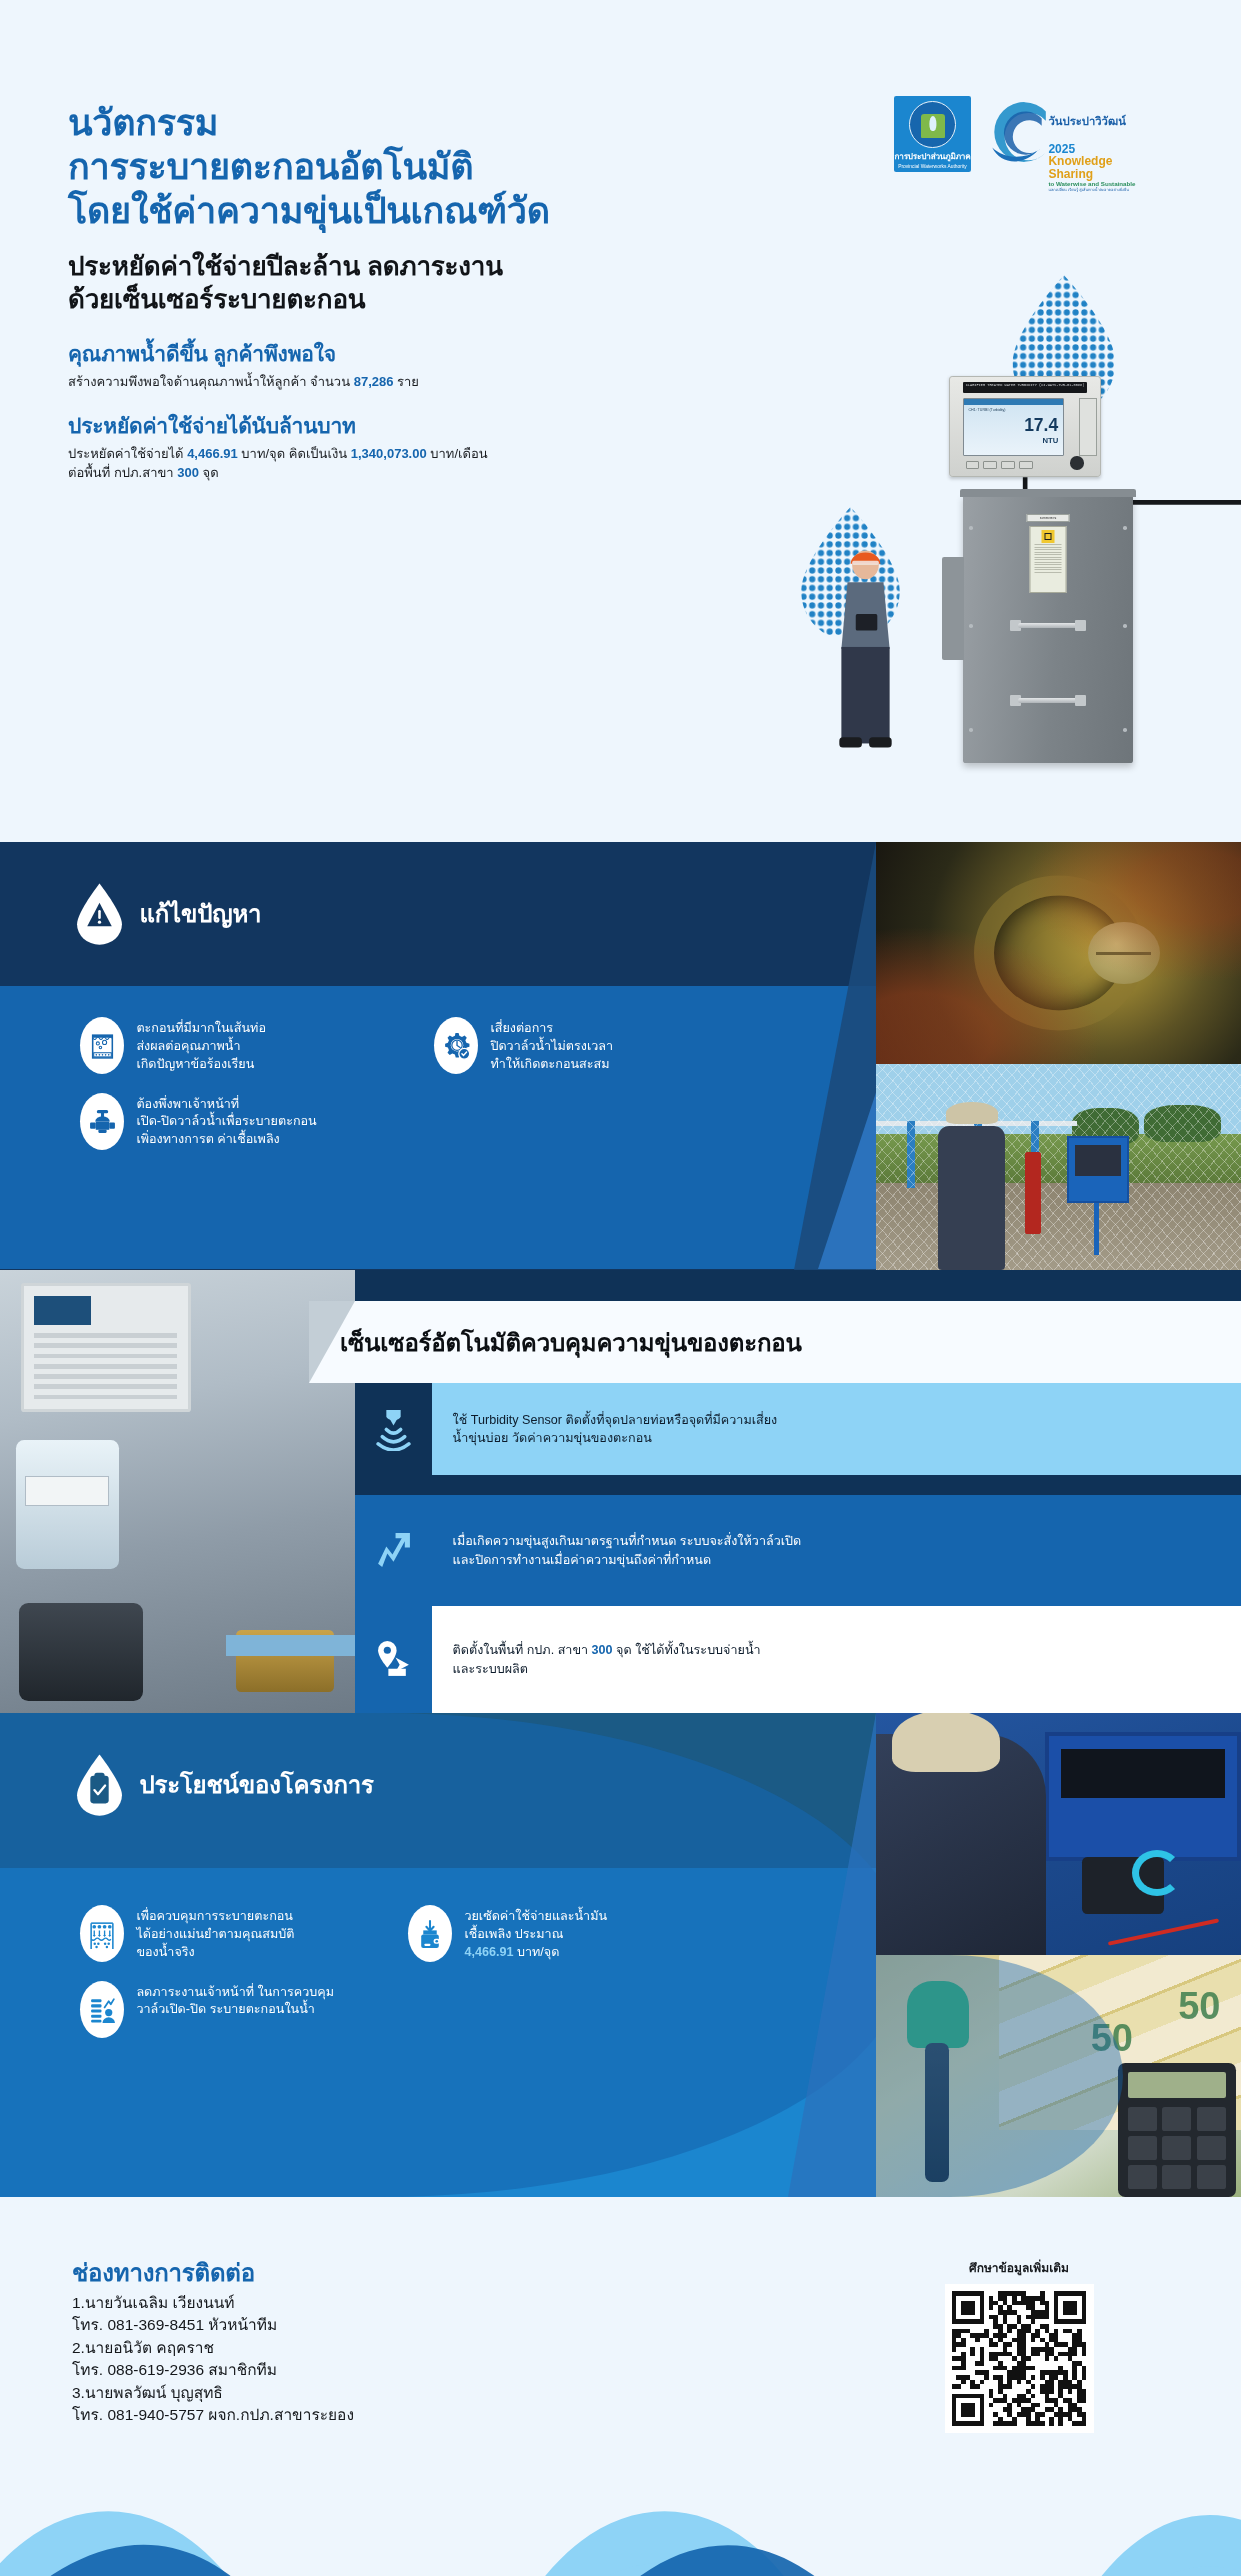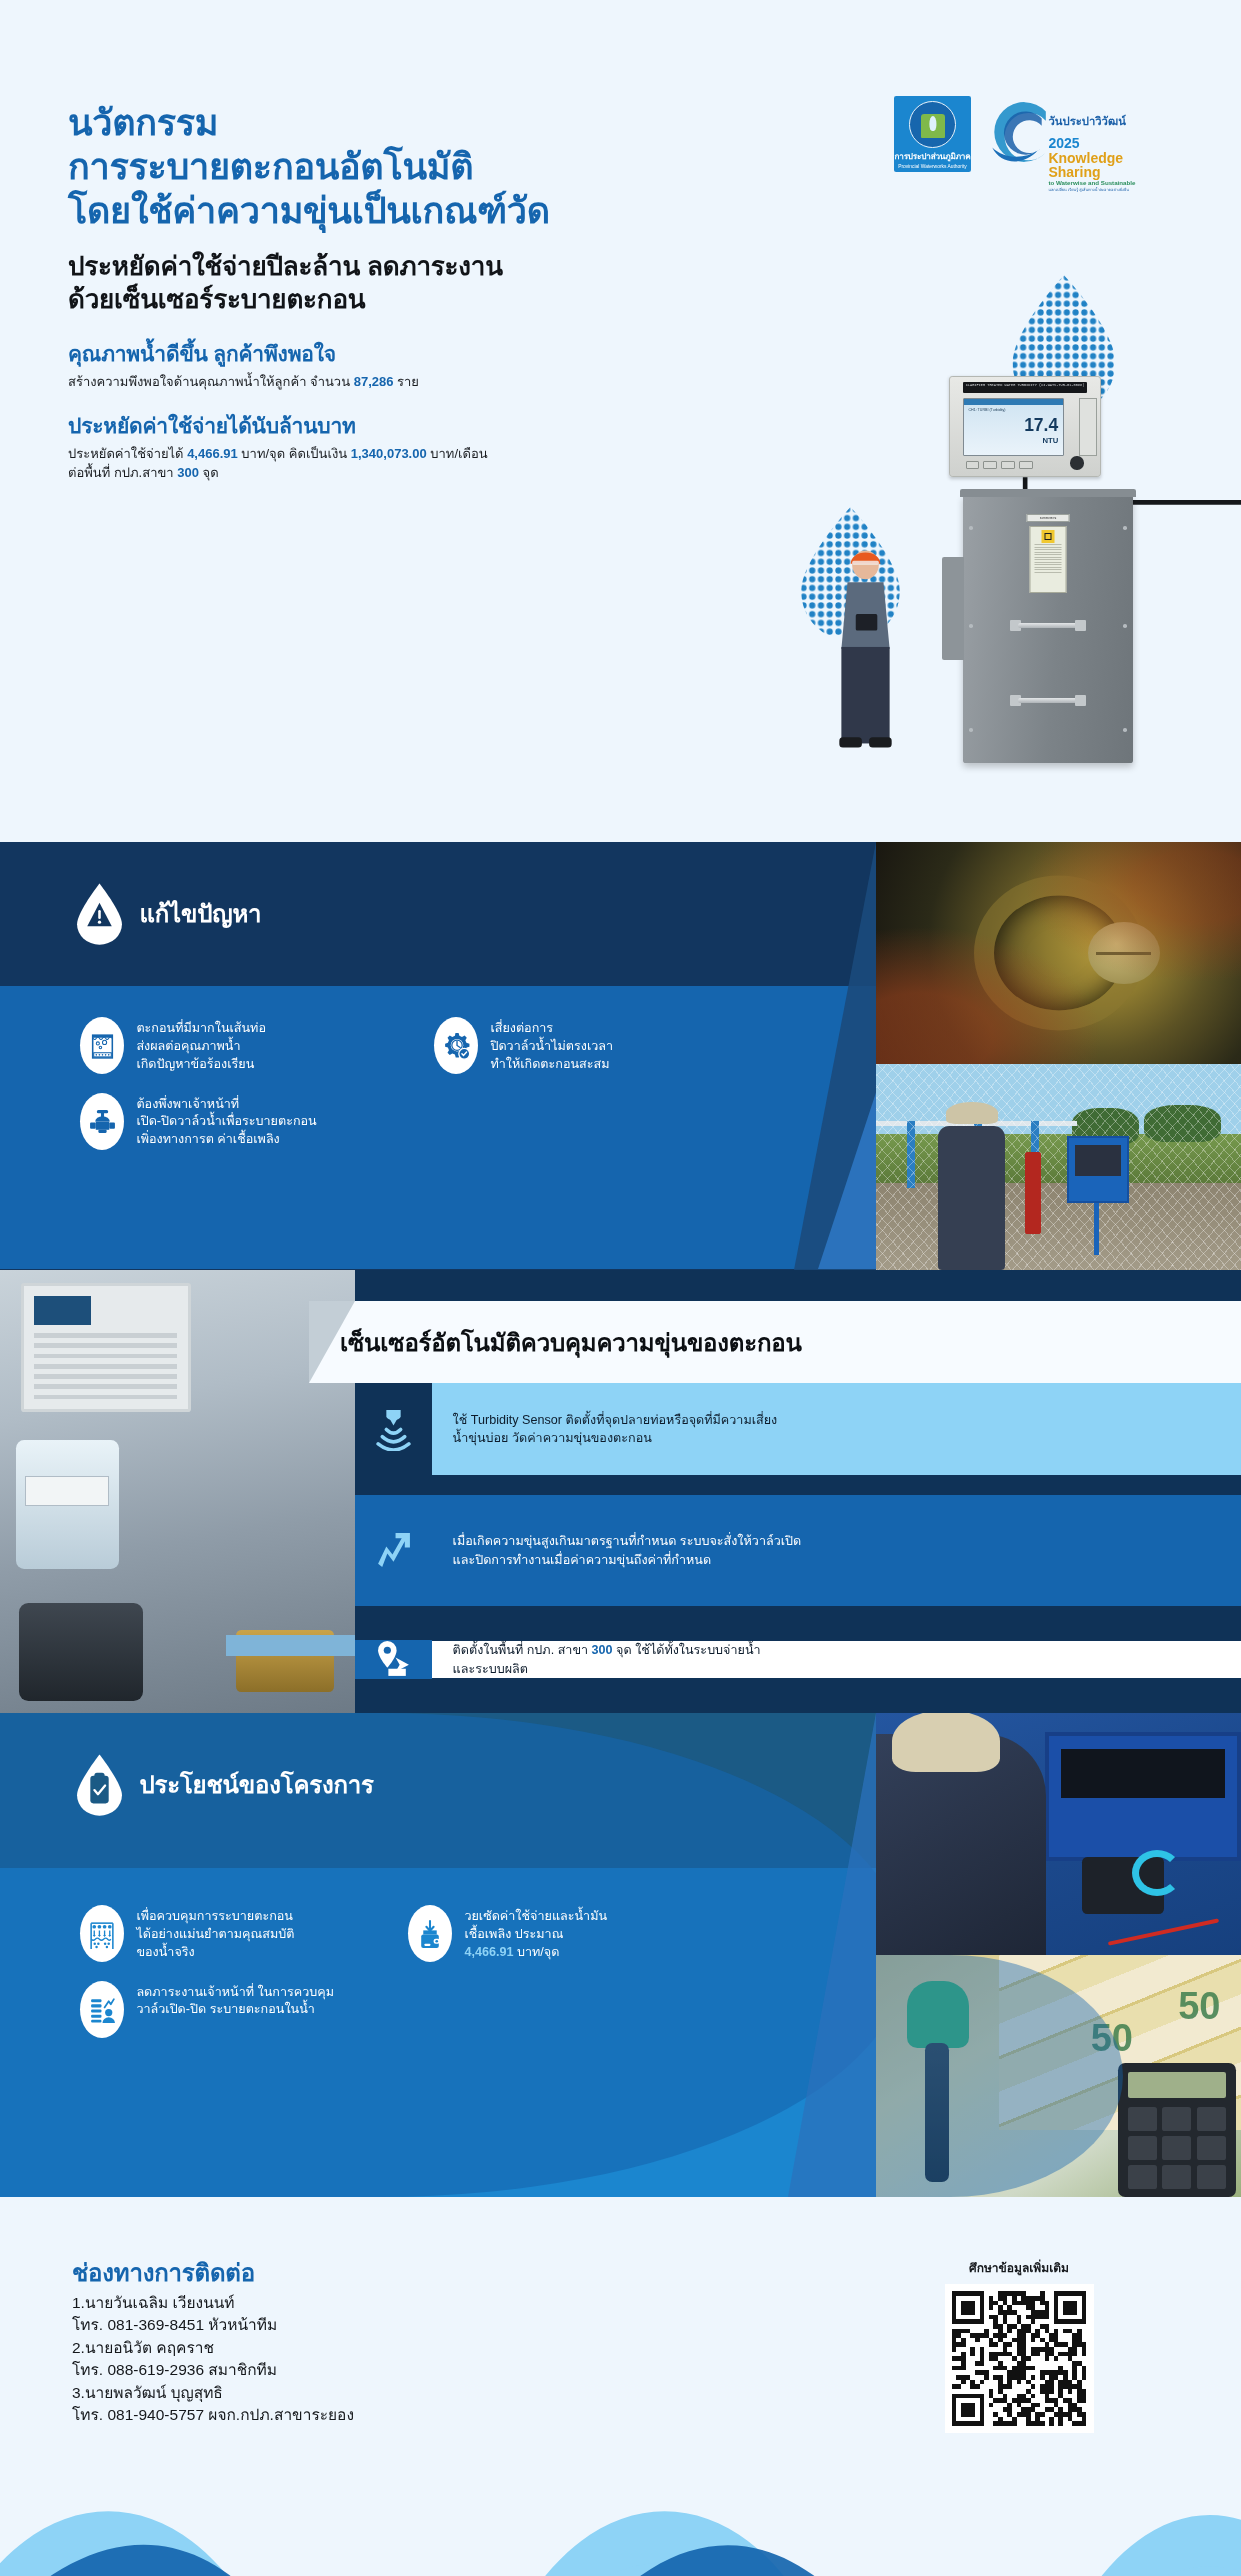--- a/index.html
+++ b/index.html
@@ -22,21 +22,21 @@
   .logo-pwa .seal{width:47px;height:47px;border-radius:50%;background:#1766ad;border:1.5px solid #e9f3fb;position:relative;overflow:hidden;}
   .logo-pwa .seal:before{content:"";position:absolute;left:50%;top:52%;transform:translate(-50%,-50%);width:24px;height:24px;background:#7fb94a;border-radius:3.1px 3.1px 1px 1px;}
   .logo-pwa .seal:after{content:"";position:absolute;left:50%;top:30%;transform:translate(-50%,0);width:7.2px;height:15.5px;background:#dff1fb;border-radius:50% 50% 40% 40%;}
   .logo-pwa .l1{font-size:8.2px;font-weight:bold;color:#fff;margin-top:2.1px;letter-spacing:-0.2px;}
   .logo-pwa .l2{font-size:4.9px;color:#fff;margin-top:0.5px;}
 
   .logo-ks{position:relative;width:155px;height:72px;}
   .logo-ks .swirl{position:absolute;left:0;top:2.1px;width:68px;height:68px;}
   .logo-ks .txt{position:absolute;left:64px;top:19.6px;width:93px;}
   .logo-ks .t1{font-size:11.3px;font-weight:bold;color:#1a5fa8;line-height:1;}
-  .logo-ks .t2{font-size:14px;font-weight:bold;color:#e0a019;line-height:1.05;margin-top:9px;}
+  .logo-ks .t2{font-size:12px;font-weight:bold;color:#e0a019;line-height:1.05;margin-top:16px;}
   .logo-ks .t2 .yr{color:#1b86cf;}
   .logo-ks .t3{font-size:6.2px;font-weight:bold;color:#2c8f5e;line-height:1.1;}
   .logo-ks .t4{font-size:3.9px;color:#1a5fa8;line-height:1.1;margin-top:1px;}
 
   .hero-text{position:absolute;left:68px;top:101px;width:732px;z-index:6;}
   .h-title{font-size:36px;font-weight:bold;color:#1565ae;line-height:1.22;letter-spacing:-0.3px;}
   .h-sub{font-size:26px;font-weight:bold;color:#111418;line-height:1.28;margin-top:17.5px;letter-spacing:-0.2px;}
   .stat-blk{margin-top:23px;}
   .stat-head{font-size:21px;font-weight:bold;color:#1565ae;line-height:1.3;letter-spacing:-0.2px;}
   .stat-body{font-size:13px;color:#1a1d21;line-height:1.5;margin-top:4.6px;}
@@ -144,21 +144,21 @@
   .srow .sbody{flex:1;display:flex;align-items:center;}
   .srow .stxt{font-size:12.6px;line-height:1.45;padding:0 20.6px;}
   .srow.r1{top:113px;height:92px;}
   .srow.r1 .sic{background:#0f3257;}
   .srow.r1 .sbody{background:#8ed3f6;}
   .srow.r1 .stxt{color:#0c1b2b;}
   .srow.r2{top:225px;height:111px;}
   .srow.r2 .sic{background:#1565ae;}
   .srow.r2 .sbody{background:#1565ae;}
   .srow.r2 .stxt{color:#ffffff;}
-  .srow.r3{top:336px;height:107px;align-items:center;}
+  .srow.r3{top:336px;height:107px;}
   .srow.r3 .sic{background:#1565ae;}
   .srow.r3 .sbody{background:#ffffff;}
   .srow.r3 .stxt{color:#0c1b2b;}
   .srow.r3 .stxt b{color:#1565ae;font-weight:bold;}
 
   
   .sec-benefit{position:relative;width:100%;height:484px;background:#1b5a85;overflow:hidden;}
   .sec-benefit .band{position:absolute;left:0;top:155px;width:100%;height:330px;background:#1b86cf;}
   .sec-benefit .curve{position:absolute;left:0;top:0;width:907px;height:484px;background:#1565ae;border-radius:0 58% 58% 0/0 50% 50% 0;opacity:.62;}
   .sec-benefit .diag{position:absolute;right:365px;top:0;width:88px;height:484px;background:#2b72bc;clip-path:polygon(100% 0,100% 100%,0 100%);opacity:.75;}

